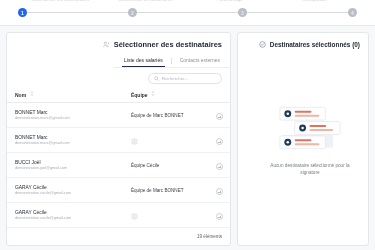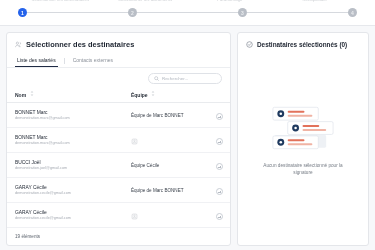--- a/index.html
+++ b/index.html
@@ -44,20 +44,21 @@
 
   
   .content {
     position: absolute; top: 26px; left: 0; right: 0; bottom: 0;
     display: flex; gap: 6px; padding: 6px 6px 4px 6px;
   }
   .panel {
     background: #ffffff;
     border: 1px solid #e4e6ea;
     border-radius: 3px;
+    align-items: flex-end;
   }
   .left-panel { flex: 1 1 auto; display: flex; flex-direction: column; min-width: 0; }
   .right-panel { flex: 0 0 132px; display: flex; flex-direction: column; }
 
   
   .panel-head {
     display: flex; align-items: center; gap: 4px;
     padding: 7px 8px 4px 8px;
   }
   .panel-head .ttl {

